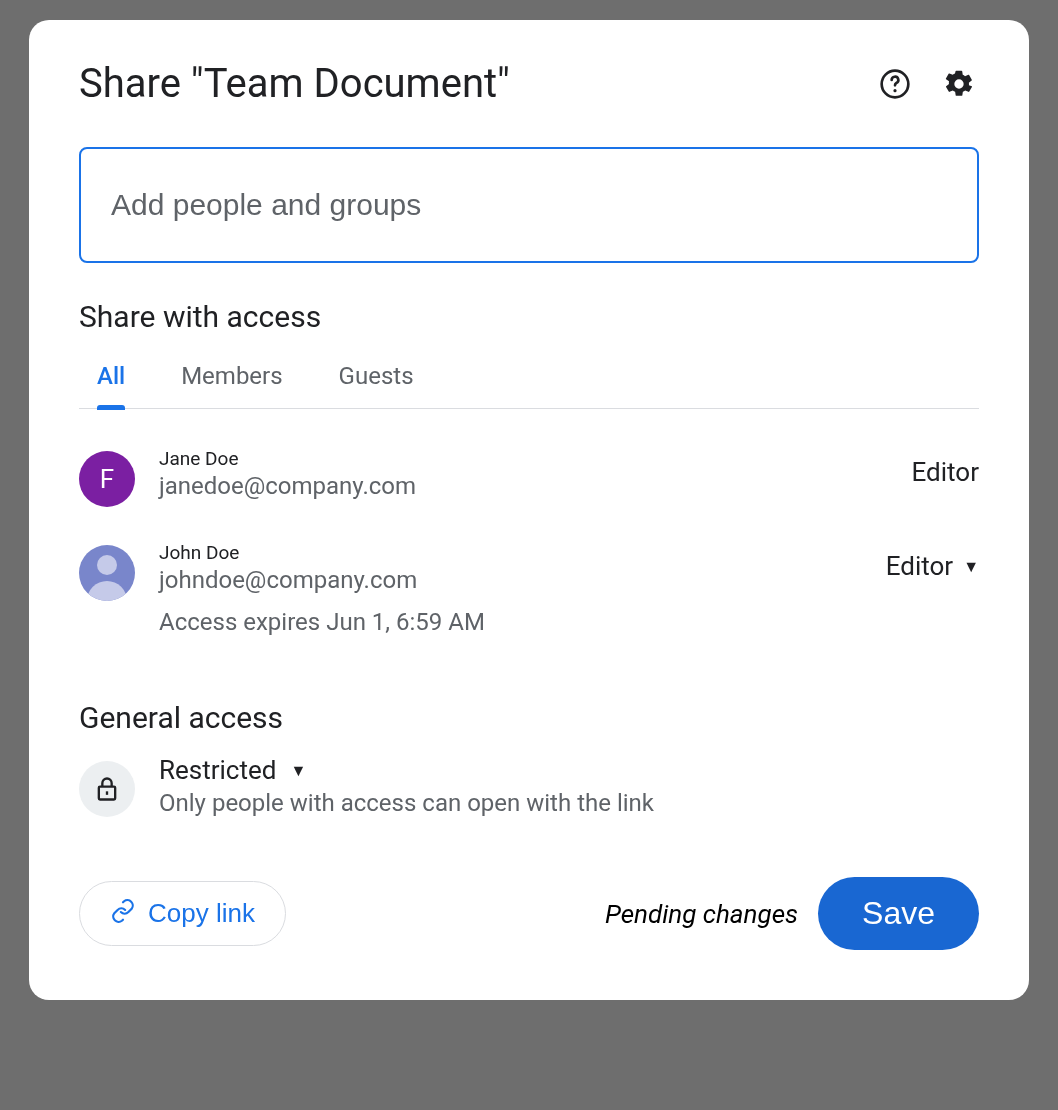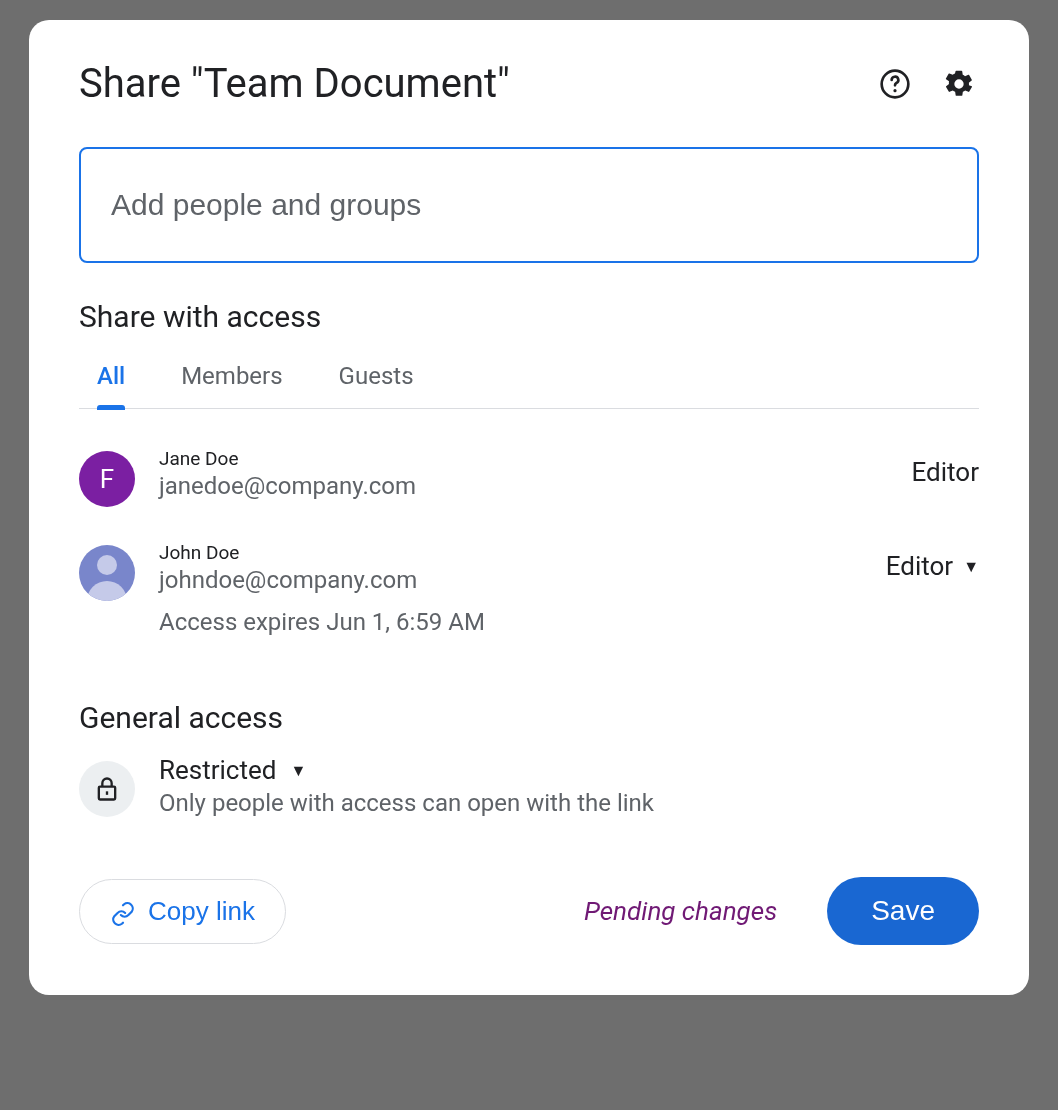--- a/index.html
+++ b/index.html
@@ -186,39 +186,38 @@
   }
   .copy-link-btn {
     border: 1px solid #dadce0;
     background: #fff;
     border-radius: 40px;
     padding: 16px 30px;
     font-size: 26px;
     color: #1a73e8;
     font-weight: 500;
     display: flex;
-    align-items: flex-end;
+    align-items: flex-start;
     gap: 12px;
     cursor: pointer;
   }
   .copy-link-btn svg { width: 26px; height: 26px; }
   .spacer { flex: 1; }
   .pending {
     font-size: 26px;
     font-style: italic;
-    color: #701a75;
-    margin-right: 30px;
+    color: #000000;
   }
   .save-btn {
     background: #1967d2;
     color: #fff;
     border: none;
     border-radius: 40px;
     padding: 18px 44px;
-    font-size: 28px;
+    font-size: 32px;
     font-weight: 500;
     cursor: pointer;
   }
 </style>
 </head>
 <body>
 
 <div class="dialog">
 
   <div class="header">

